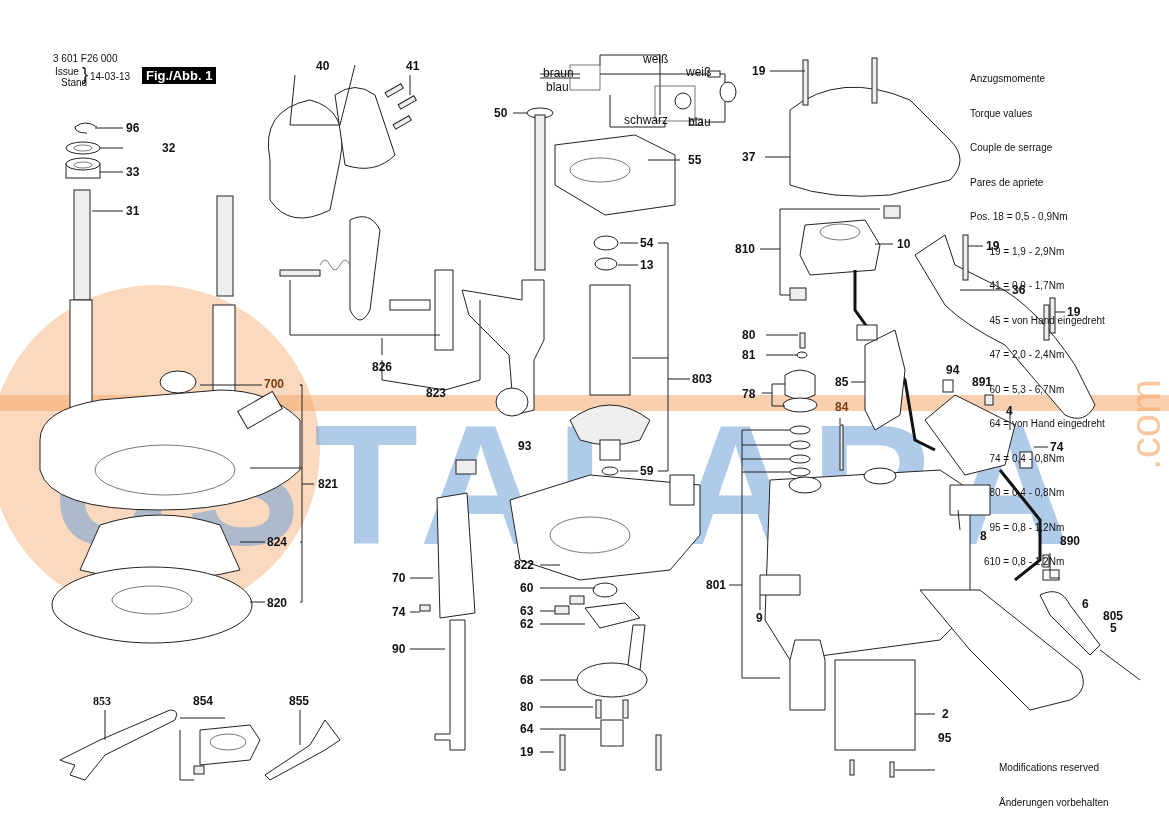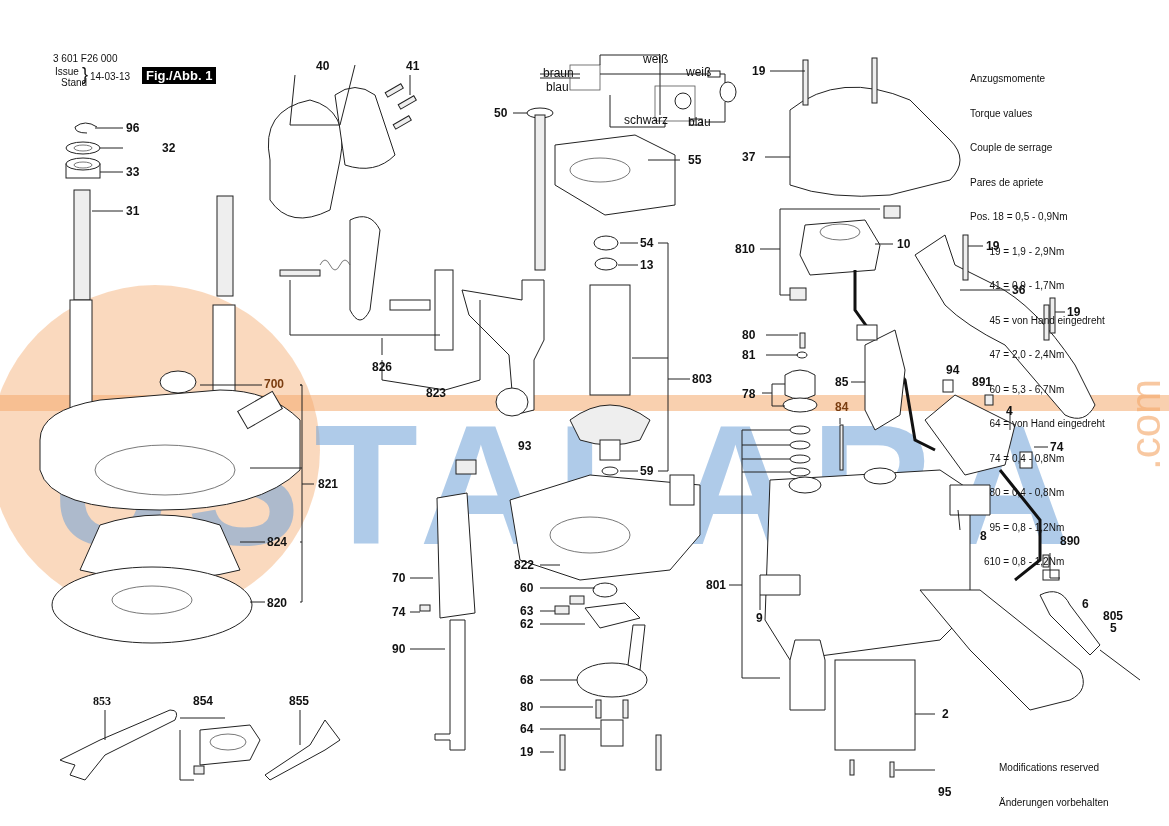--- a/index.html
+++ b/index.html
@@ -343,21 +343,21 @@
 <div class="lbl" style="left:520px;top:723px;">64</div>
 <div class="lbl" style="left:520px;top:746px;">19</div>
 <div class="lbl" style="left:706px;top:579px;">801</div>
 <div class="lbl" style="left:756px;top:612px;">9</div>
 <div class="lbl" style="left:980px;top:530px;">8</div>
 <div class="lbl" style="left:1060px;top:535px;">890</div>
 <div class="lbl" style="left:1082px;top:598px;">6</div>
 <div class="lbl" style="left:1103px;top:610px;">805</div>
 <div class="lbl" style="left:1110px;top:622px;">5</div>
 <div class="lbl" style="left:942px;top:708px;">2</div>
-<div class="lbl" style="left:938px;top:786px;">95</div>
+<div class="lbl" style="left:938px;top:732px;">95</div>
 <div class="lbl" style="left:93px;top:695px;font-family:Liberation Serif, serif;">853</div>
 <div class="lbl" style="left:193px;top:695px;">854</div>
 <div class="lbl" style="left:289px;top:695px;">855</div>
 
 <div class="note" style="left:999px;top:739px;">
   <div>Modifications reserved</div>
   <div>Änderungen vorbehalten</div>
   
   
 </div>

